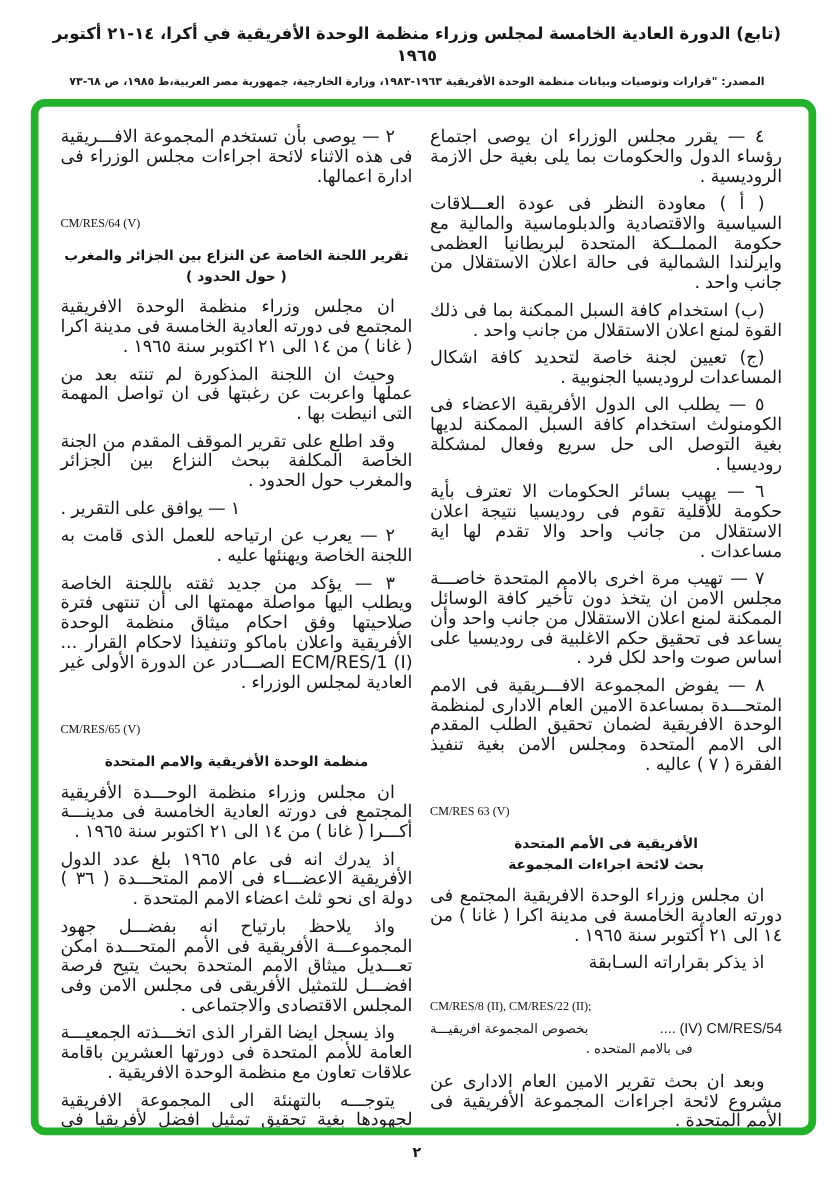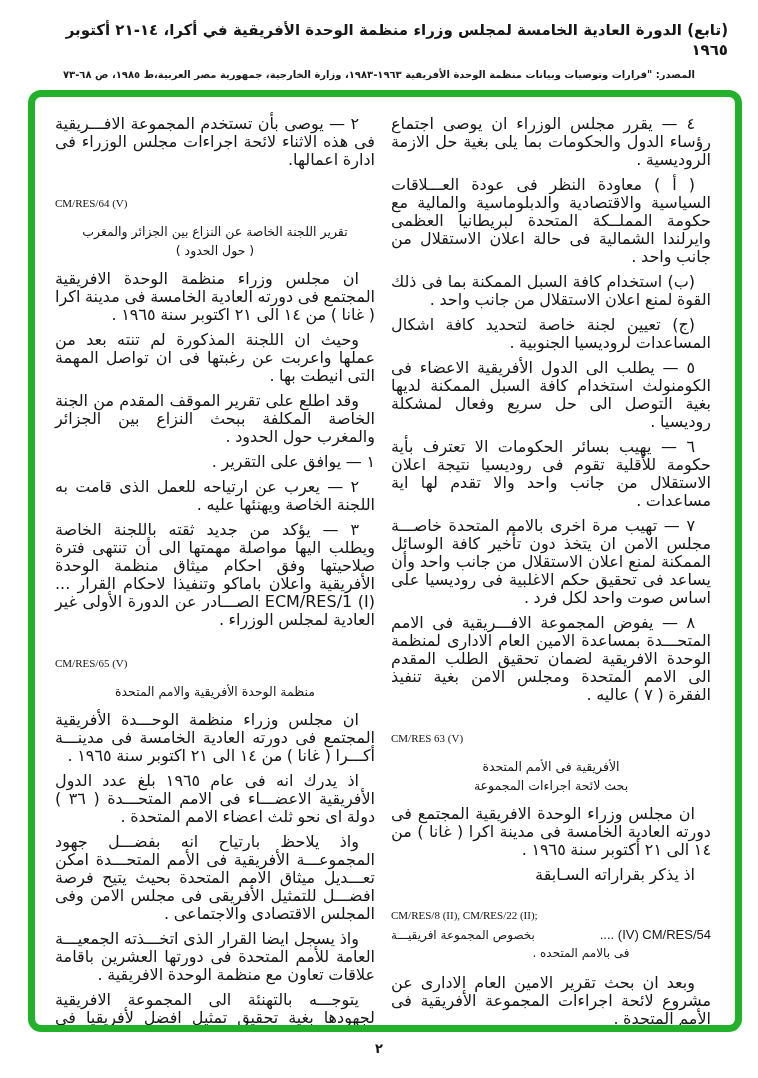--- a/index.html
+++ b/index.html
@@ -13,21 +13,20 @@
   }
 
   
   .header { padding-top: 20px; text-align: center; }
   .doc-title {
     direction: rtl;
     font-size: 15px;
     font-weight: bold;
     line-height: 20px;
     padding: 0 30px;
-    text-align: right;
   }
   .doc-source {
     direction: rtl;
     font-size: 10px;
     font-weight: bold;
     margin-top: 9px;
     color: #1b1b1b;
   }
 
   
@@ -53,37 +52,37 @@
 
   .para {
     direction: rtl;
     font-size: 16px;
     line-height: 18px;
     text-align: justify;
     text-indent: 16px;
     margin: 0 0 7px 0;
     word-spacing: -0.5px;
   }
-  .para.center { text-align: right; text-indent: 0; }
+  .para.center { text-align: left; text-indent: 0; }
 
   .code {
     direction: ltr;
     text-align: left;
     font-family: "Liberation Serif", serif;
     font-size: 11px;
     line-height: 17px;
     margin: 26px 0 10px 0;
     color: #111;
   }
 
   .heading {
     direction: rtl;
     text-align: center;
     font-size: 12.5px;
-    font-weight: normal;
+    font-weight: bold;
     margin: 2px 0 10px 0;
   }
   .heading span { display: block; line-height: 19px; }
 
   .mixed { margin: 23px 0 12px 0; }
   .mixed .code { margin: 0 0 2px 0; }
   .mixrow {
     display: flex;
     justify-content: space-between;
     align-items: baseline;

